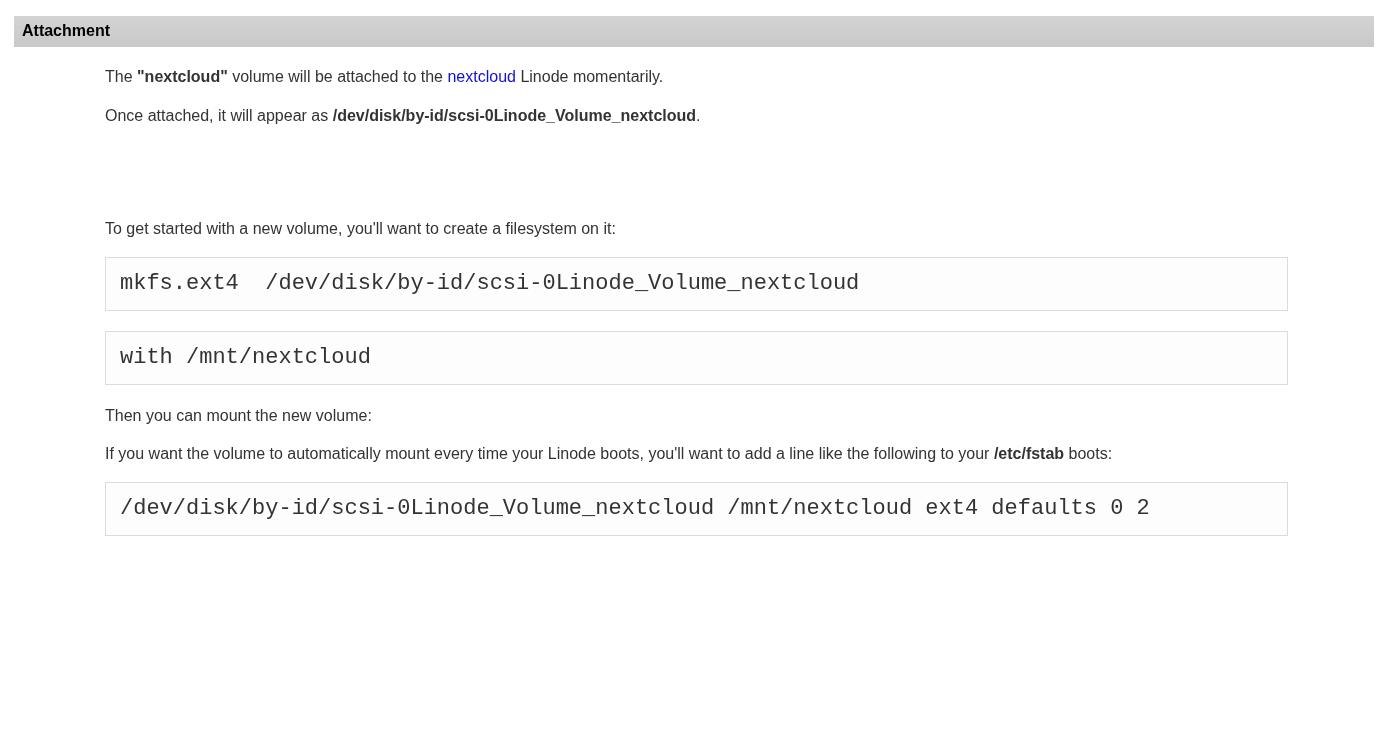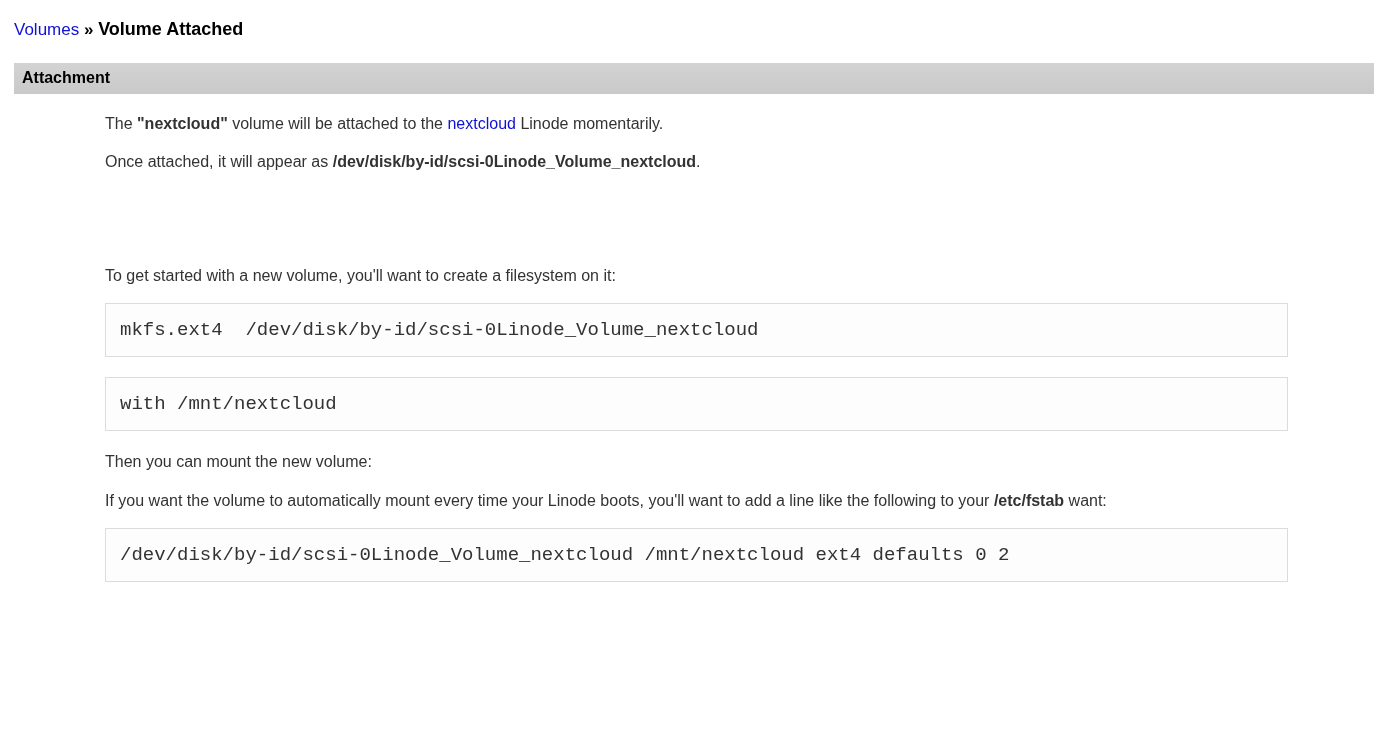--- a/index.html
+++ b/index.html
@@ -61,37 +61,36 @@
     color: var(--link-blue);
     text-decoration: none;
     cursor: pointer;
   }
   pre.code {
     margin: 15px 0 20px 0;
     padding: 15px 14px;
     border: 1px solid var(--code-border);
     background: var(--code-bg);
     font-family: "Liberation Mono", "DejaVu Sans Mono", monospace;
-    font-size: 19px;
+    font-size: 22px;
     line-height: 22px;
     color: #333;
     white-space: pre;
     overflow: hidden;
   }
   pre.code code {
     font-family: inherit;
     font-size: inherit;
   }
 </style>
 </head>
 <body>
 
 <div class="page">
 
-  <div class="breadcrumb"><a href="#">Volumes</a> <span class="crumb-sep">»</span> <span class="crumb-current">Volume Attached</span></div>
 
   <section class="section">
     <div class="section-header">
       <span>Attachment</span>
     </div>
     <div class="section-body attachment-body">
       <p><span>The </span><strong>"nextcloud"</strong><span> volume will be attached to the </span><a href="#" class="text-link">nextcloud</a><span> Linode momentarily.</span></p>
       <p><span>Once attached, it will appear as </span><strong>/dev/disk/by-id/scsi-0Linode_Volume_nextcloud</strong><span>.</span></p>
     </div>
   </section>
@@ -99,19 +98,19 @@
   <section class="section">
     <div class="section-body">
 
       <p>To get started with a new volume, you'll want to create a filesystem on it:</p>
       <pre class="code"><code>mkfs.ext4  /dev/disk/by-id/scsi-0Linode_Volume_nextcloud</code></pre>
 
       <pre class="code"><code>with /mnt/nextcloud</code></pre>
 
       <p>Then you can mount the new volume:</p>
 
-      <p><span>If you want the volume to automatically mount every time your Linode boots, you'll want to add a line like the following to your </span><strong>/etc/fstab</strong><span> want:</span></p>
+      <p><span>If you want the volume to automatically mount every time your Linode boots, you'll want to add a line like the following to your </span><strong>/etc/fstab</strong><span> boots:</span></p>
       <pre class="code"><code>/dev/disk/by-id/scsi-0Linode_Volume_nextcloud /mnt/nextcloud ext4 defaults 0 2</code></pre>
 
     </div>
   </section>
 
 </div>
 
 </body></html>

